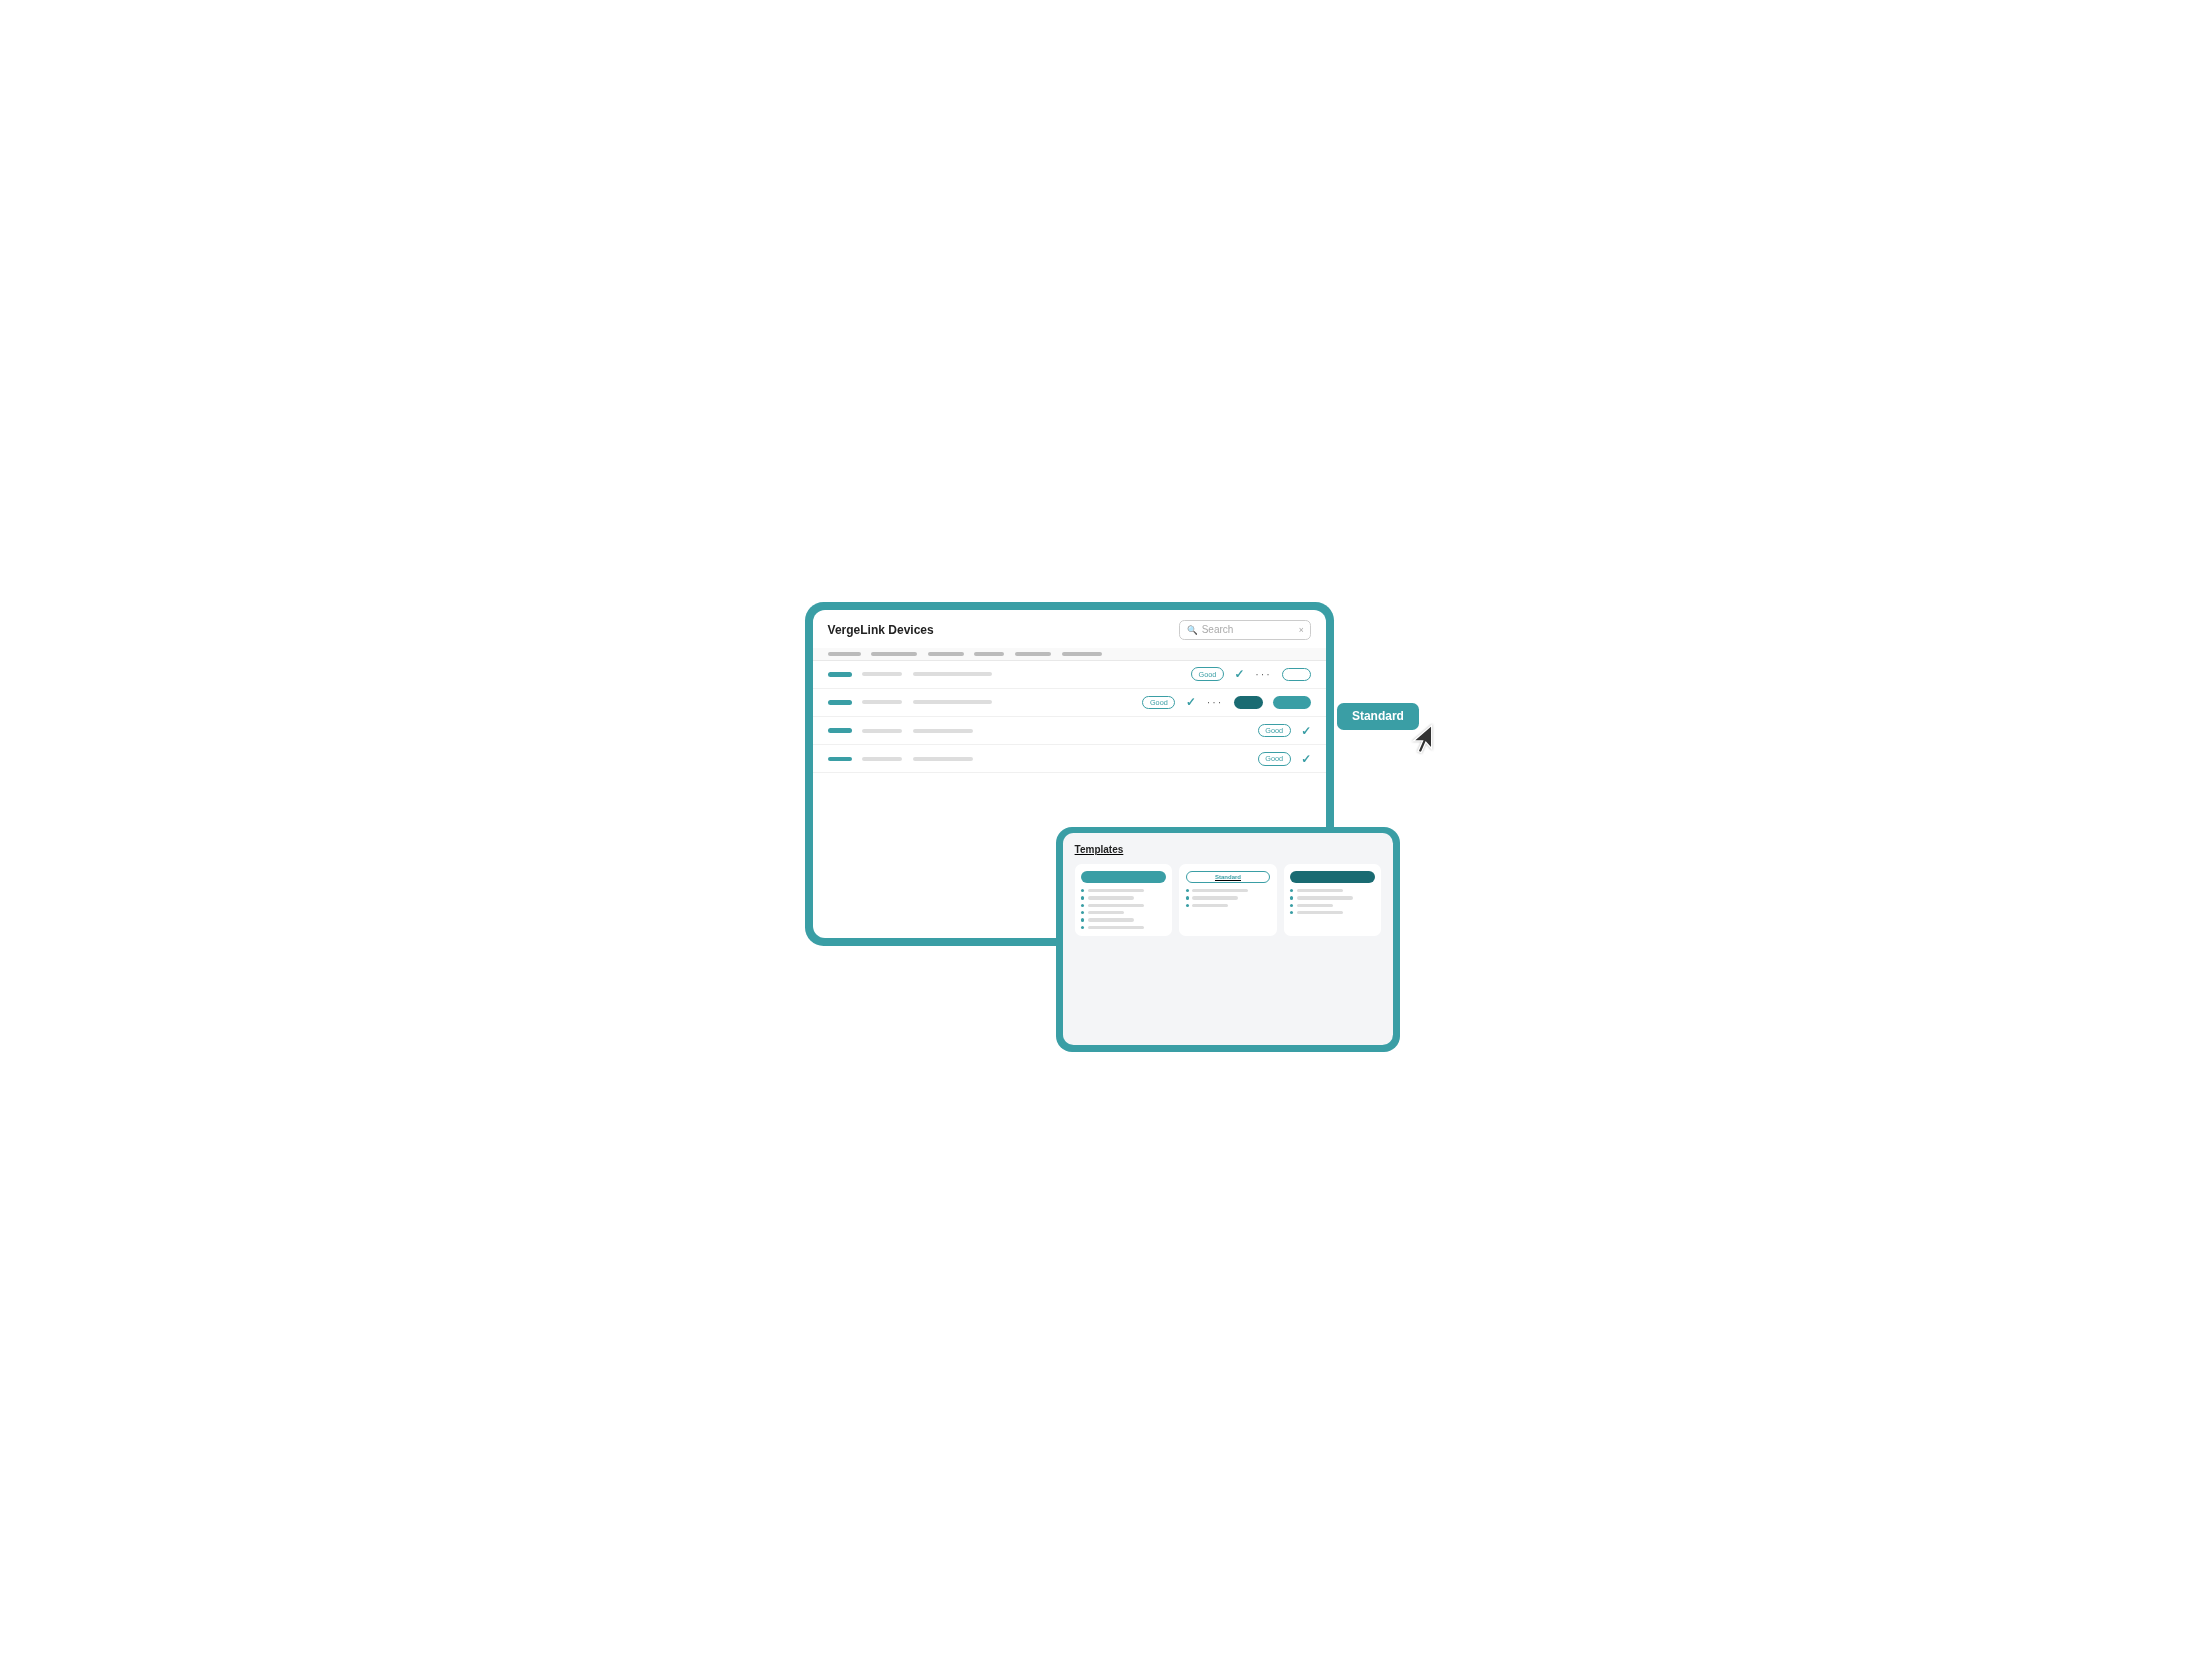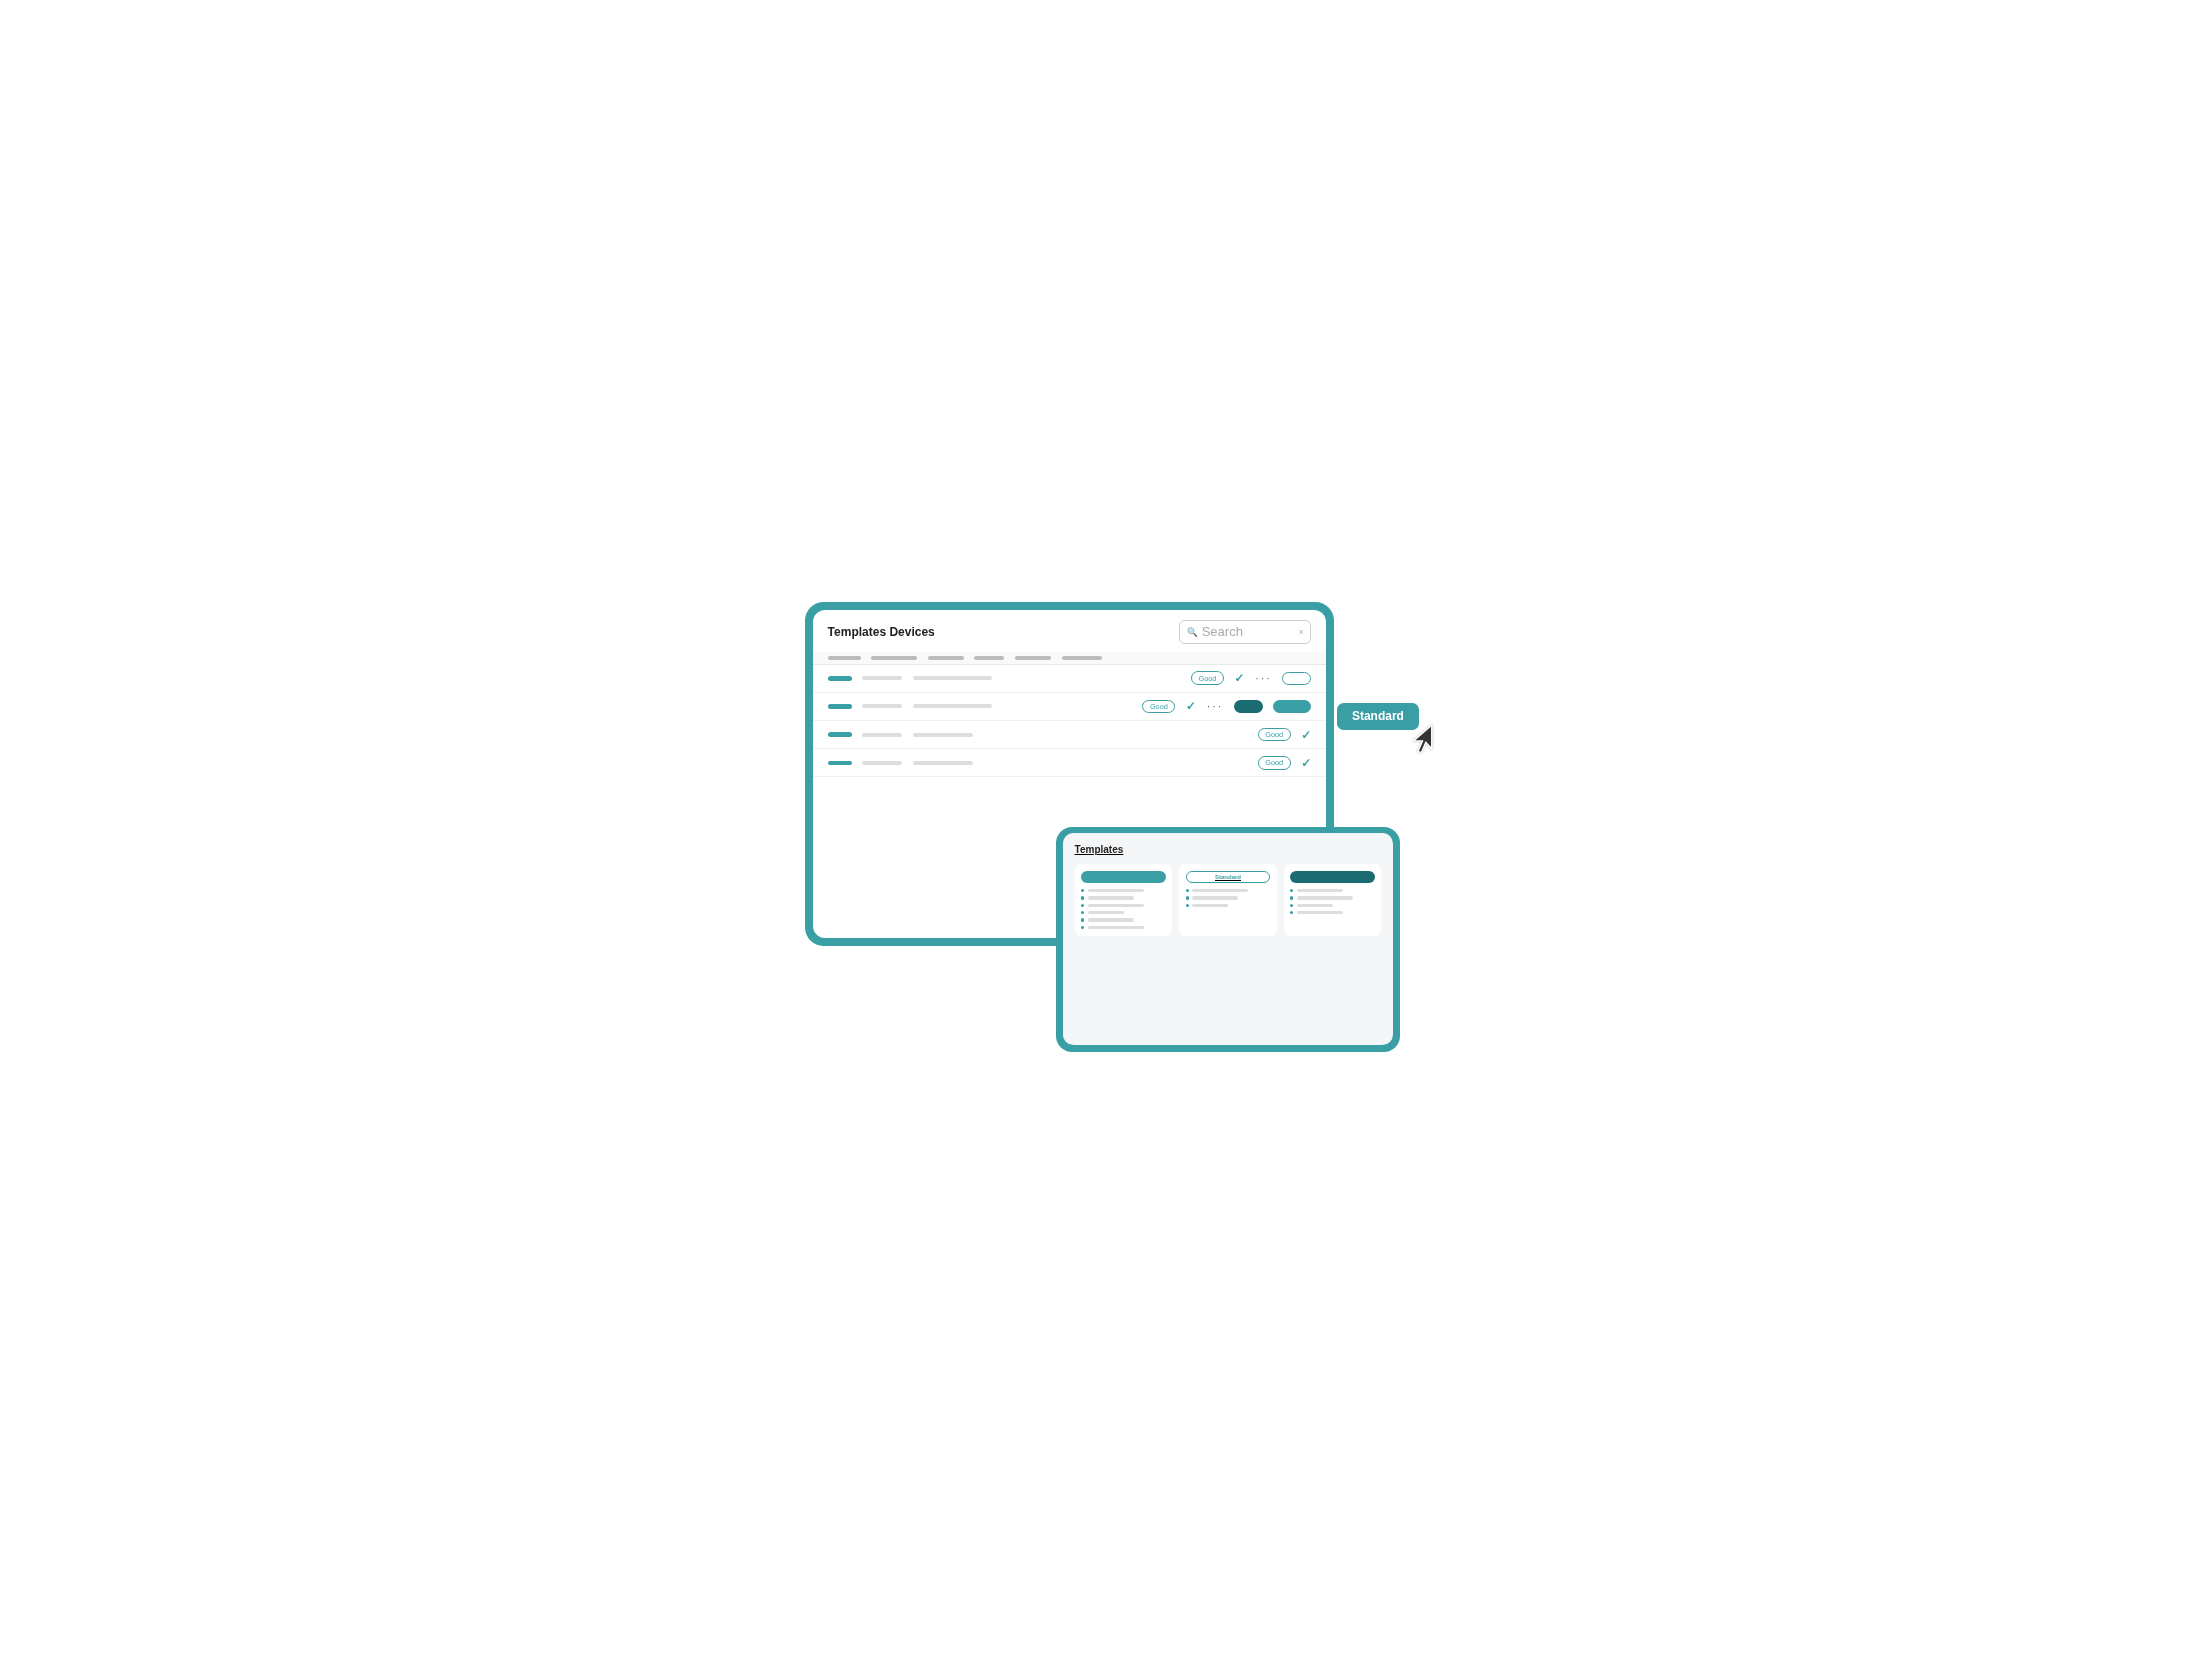--- a/index.html
+++ b/index.html
@@ -64,21 +64,21 @@
       width: 132px;
       gap: 4px;
     }
 
     .search-icon-svg {
       color: #999;
       font-size: 8.6px;
     }
 
     .search-input-text {
-      font-size: 13px;
+      font-size: 10px;
       color: #aaa;
       flex: 1;
     }
 
     .search-clear {
       font-size: 8.6px;
       color: #aaa;
       cursor: pointer;
     }
 
@@ -300,21 +300,21 @@
   </style>
 </head>
 <body>
 
 <div class="scene">
 
   <div class="main-device">
     <div class="main-device-inner">
 
       <div class="app-header">
-        <span class="app-title">Templates Devices</span>
+        <span class="app-title">VergeLink Devices</span>
         <div class="search-bar">
           <span class="search-icon-svg">🔍</span>
           <span class="search-input-text">Search</span>
           <span class="search-clear">×</span>
         </div>
       </div>
 
       <div class="col-headers">
         <div class="col-header-pill" style="width:33px"></div>
         <div class="col-header-pill" style="width:46px"></div>

